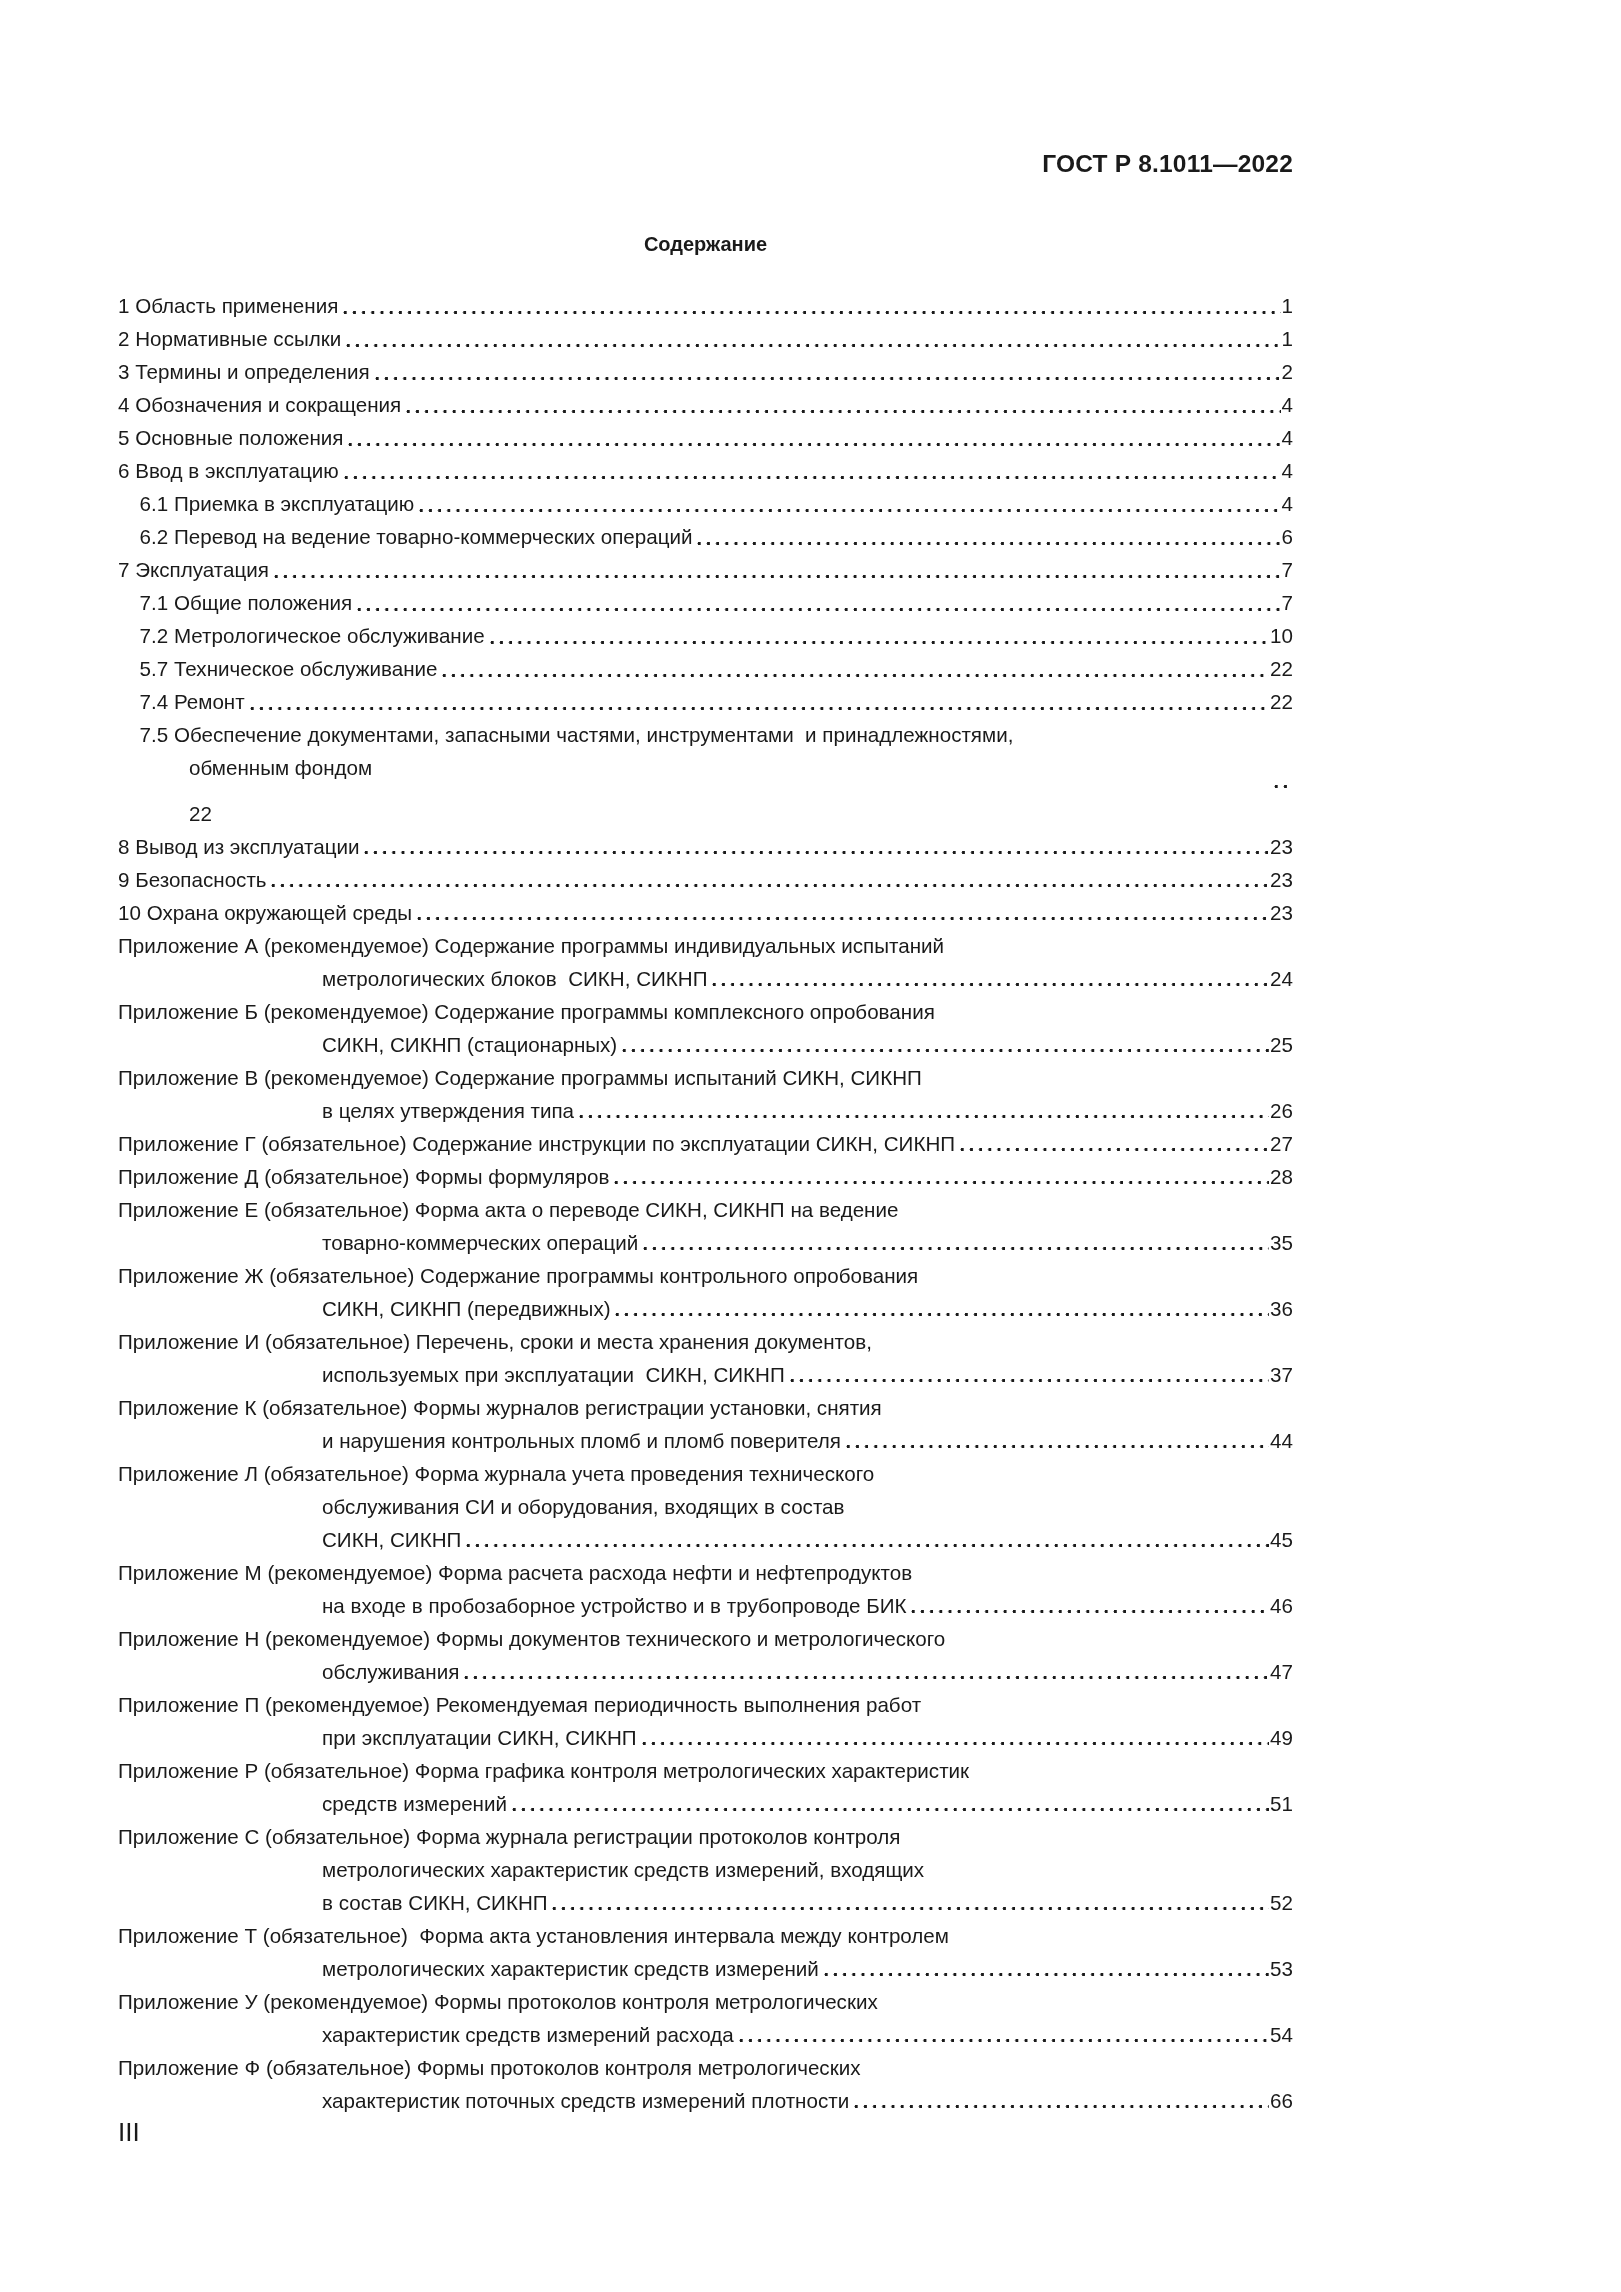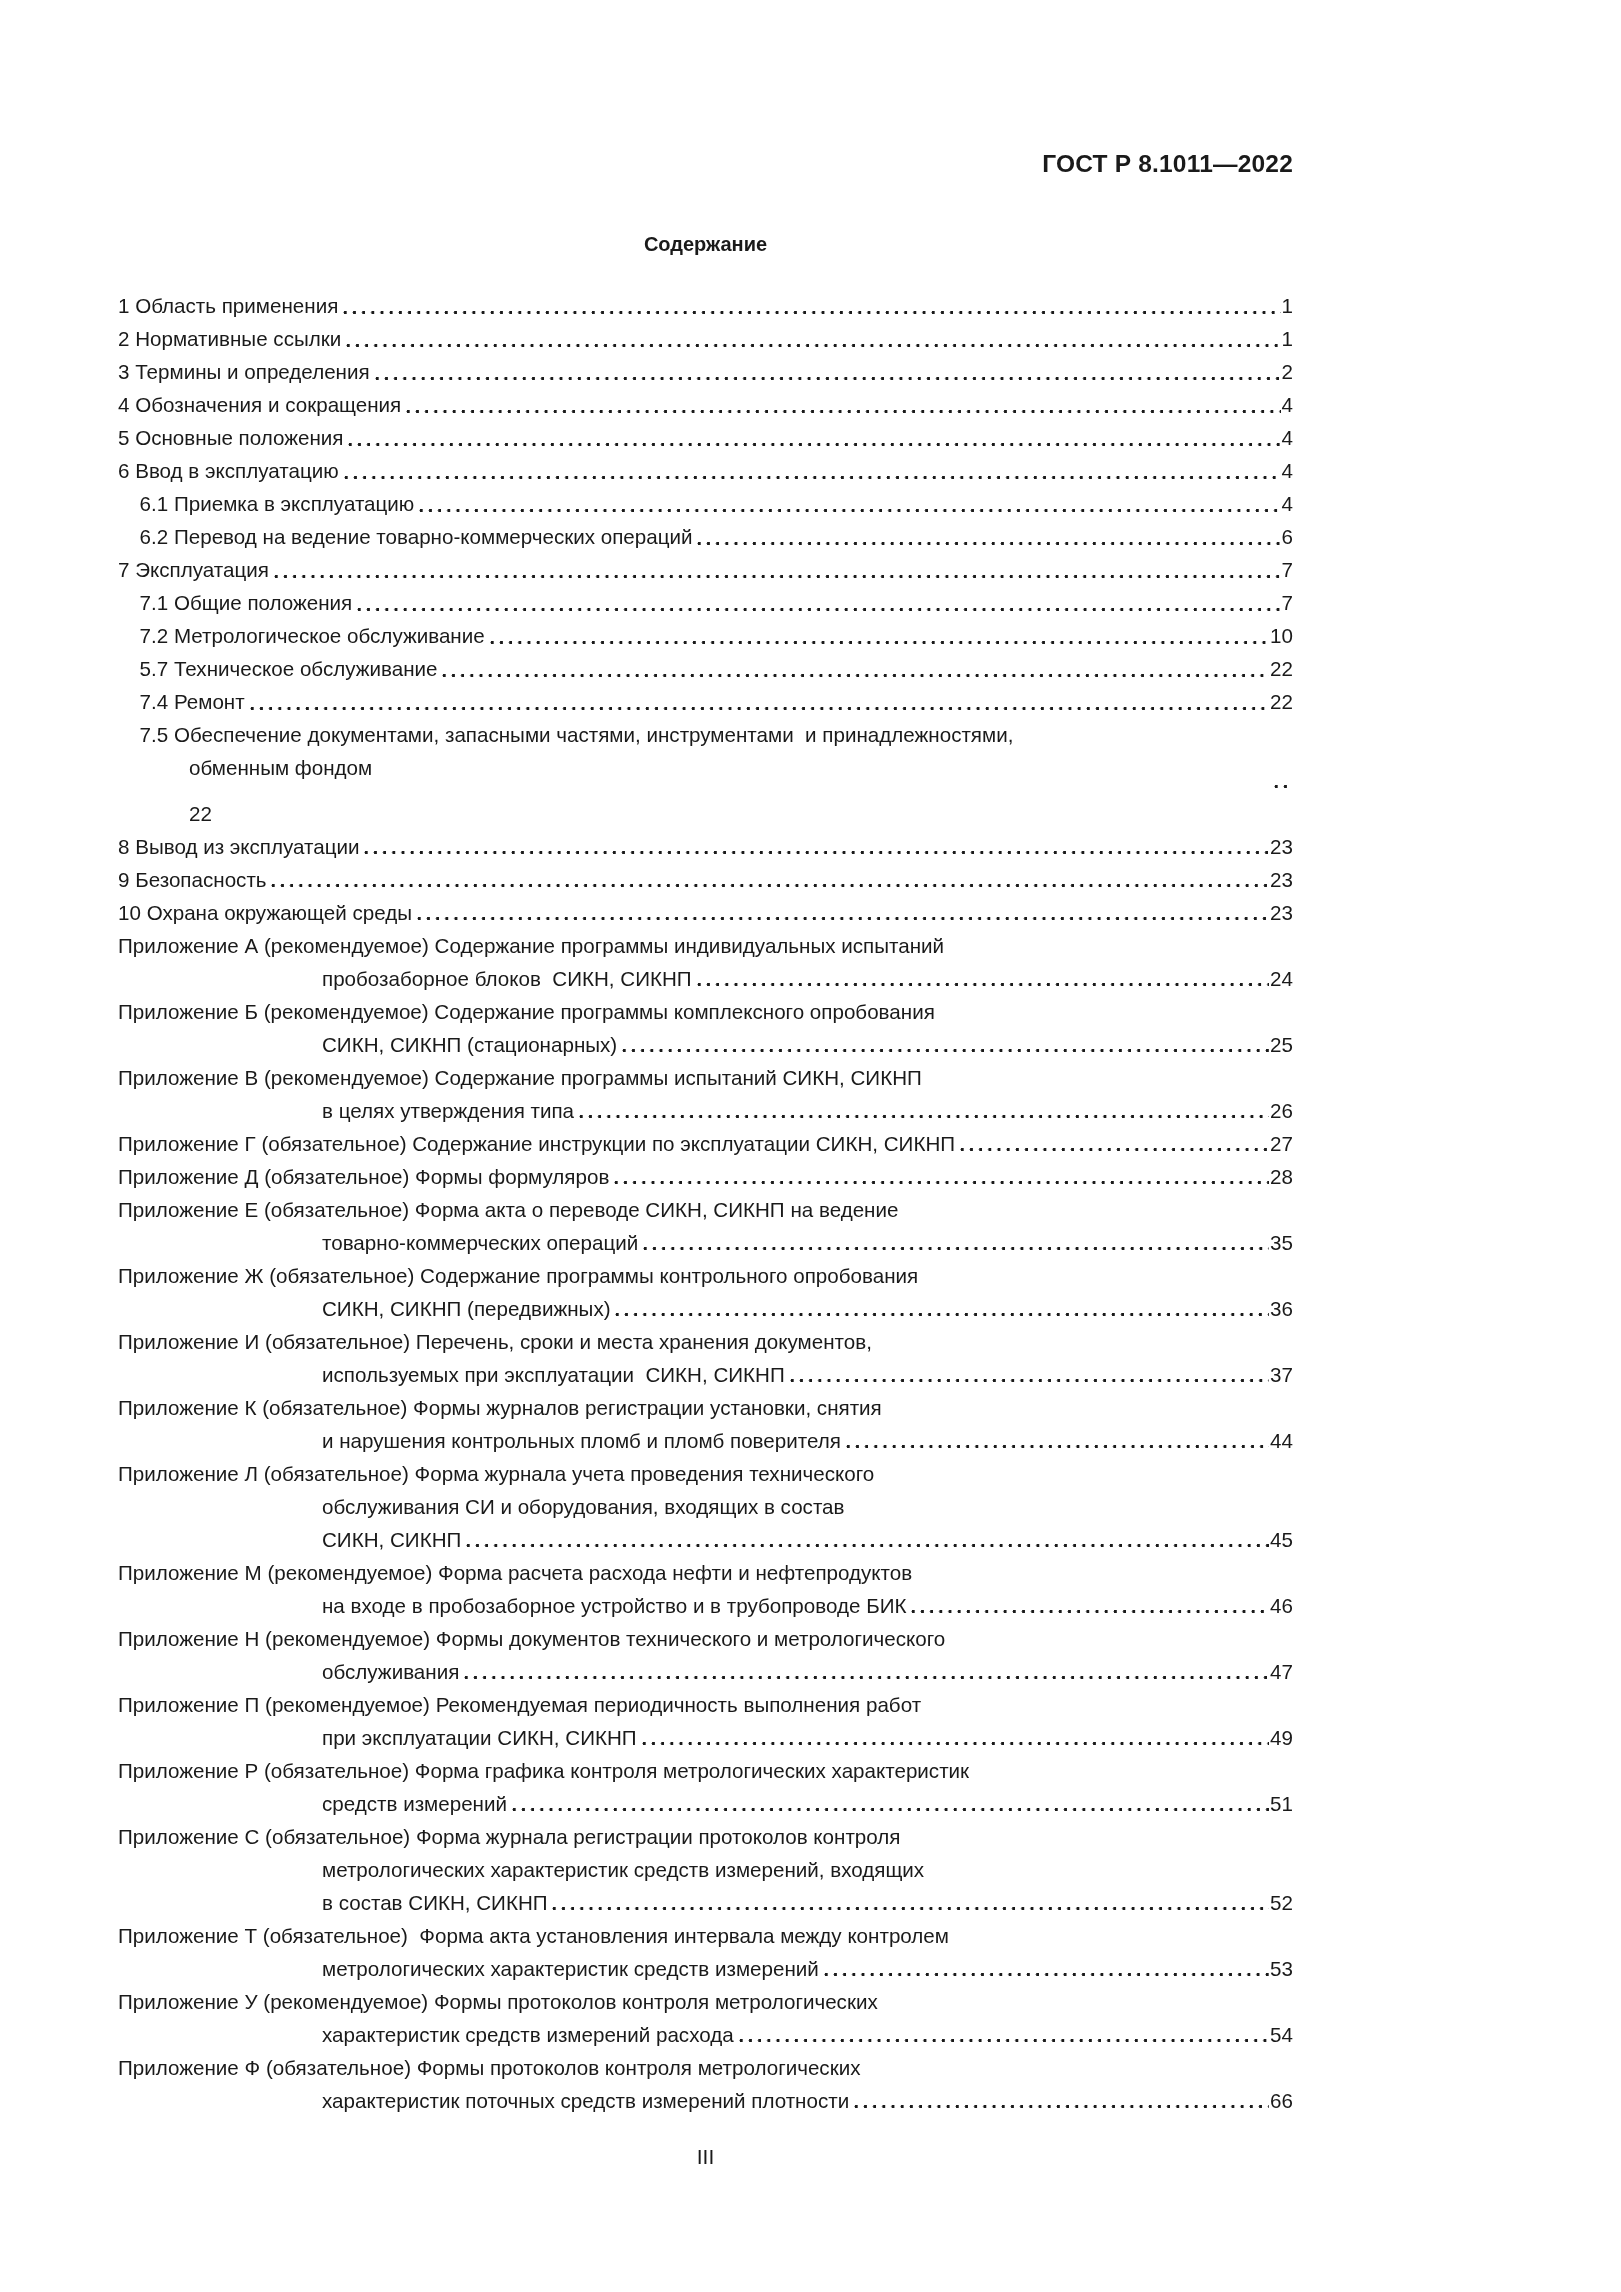--- a/index.html
+++ b/index.html
@@ -56,23 +56,23 @@
     height: 4.9px;
     margin: 0 1px 7.8px 4.9px;
     background-image: radial-gradient(circle at 2.2px 2.5px, #1a1a1a 1.5px, rgba(0,0,0,0) 1.9px);
     background-size: 9.2px 4.9px;
     background-repeat: repeat-x;
   }
   .toc-page {
     flex: 0 0 auto;
   }
   .footer {
-    margin-top: 26px;
-    text-align: center;
-    font-size: 21px;
+    margin-top: 2px;
+    text-align: left;
+    font-size: 26px;
     line-height: 27.4px;
   }
 </style>
 </head>
 <body>
 
 <div class="page">
   <div class="doc-code">ГОСТ Р 8.1011—2022</div>
 
   <h1 class="title">Содержание</h1>
@@ -165,21 +165,21 @@
       <div class="toc-row ind-0">
     <span class="toc-text">10 Охрана окружающей среды</span>
     <span class="toc-dots"></span>
     <span class="toc-page">23</span>
   </div>
       <div class="toc-row ind-0">
     <span class="toc-text">Приложение А (рекомендуемое) Содержание программы индивидуальных испытаний</span>
 
   </div>
       <div class="toc-row ind-3">
-    <span class="toc-text">пробозаборное блоков  СИКН, СИКНП</span>
+    <span class="toc-text">метрологических блоков  СИКН, СИКНП</span>
     <span class="toc-dots"></span>
     <span class="toc-page">24</span>
   </div>
       <div class="toc-row ind-0">
     <span class="toc-text">Приложение Б (рекомендуемое) Содержание программы комплексного опробования</span>
 
   </div>
       <div class="toc-row ind-3">
     <span class="toc-text">СИКН, СИКНП (стационарных)</span>
     <span class="toc-dots"></span>

